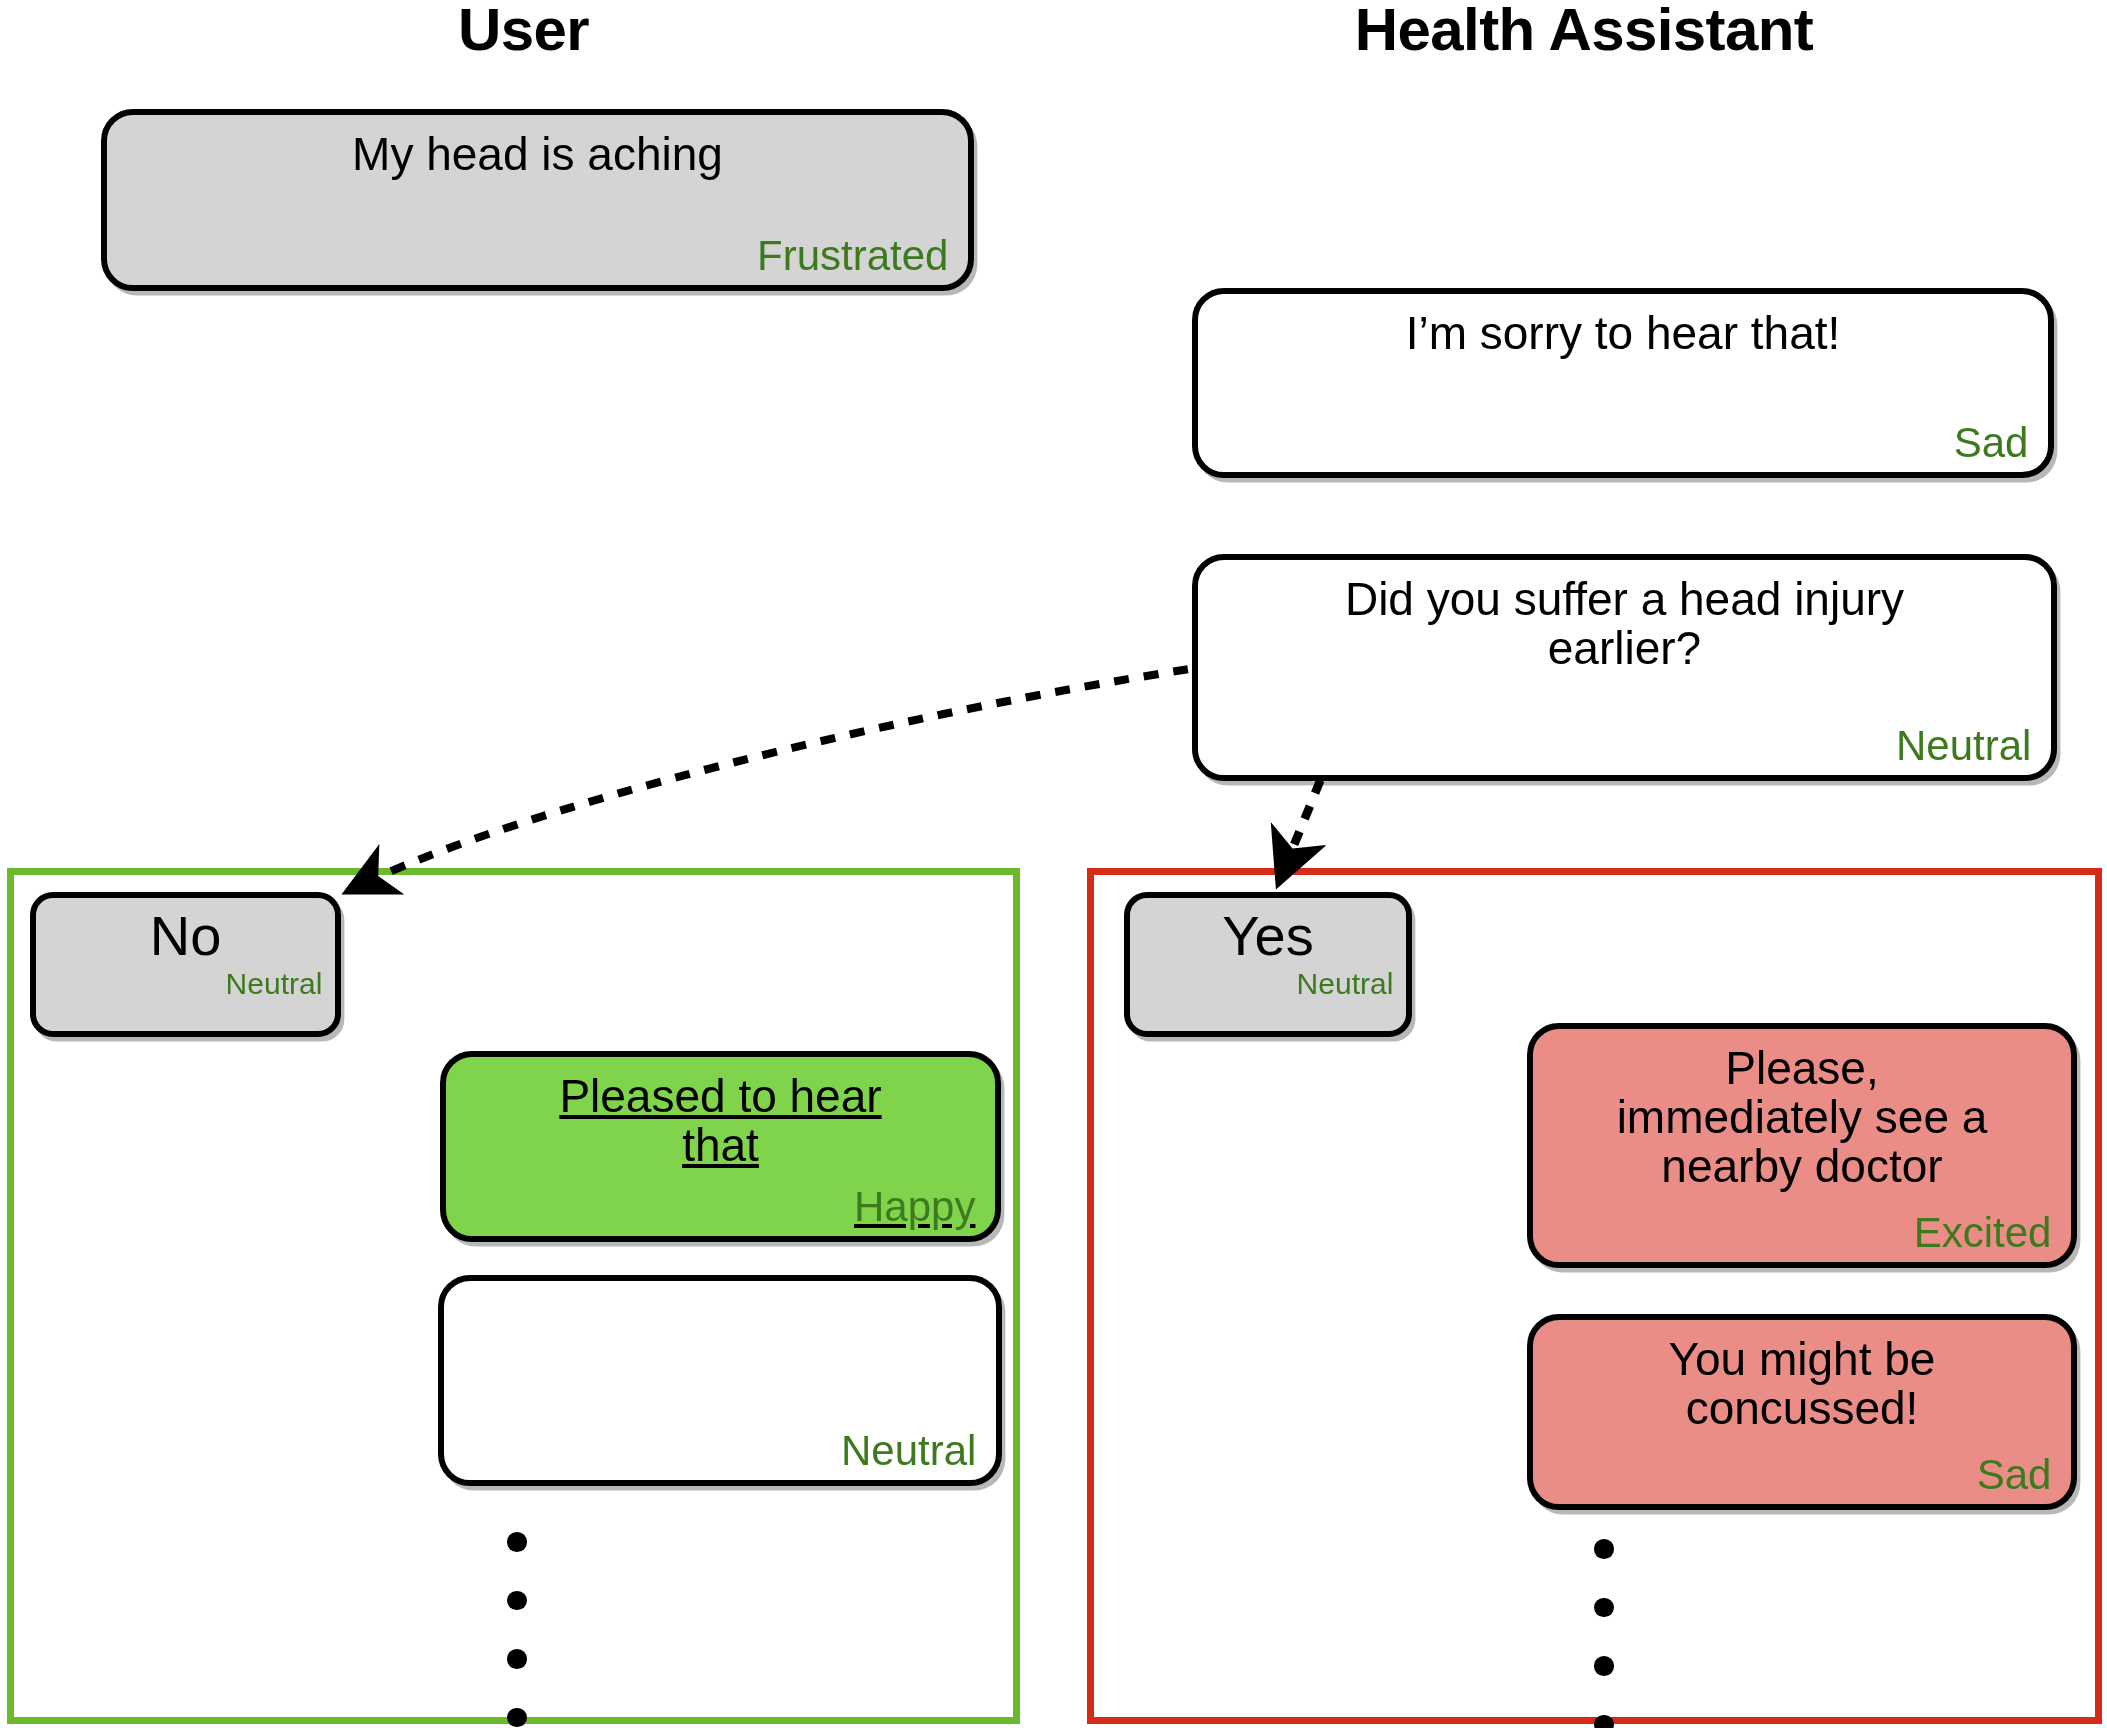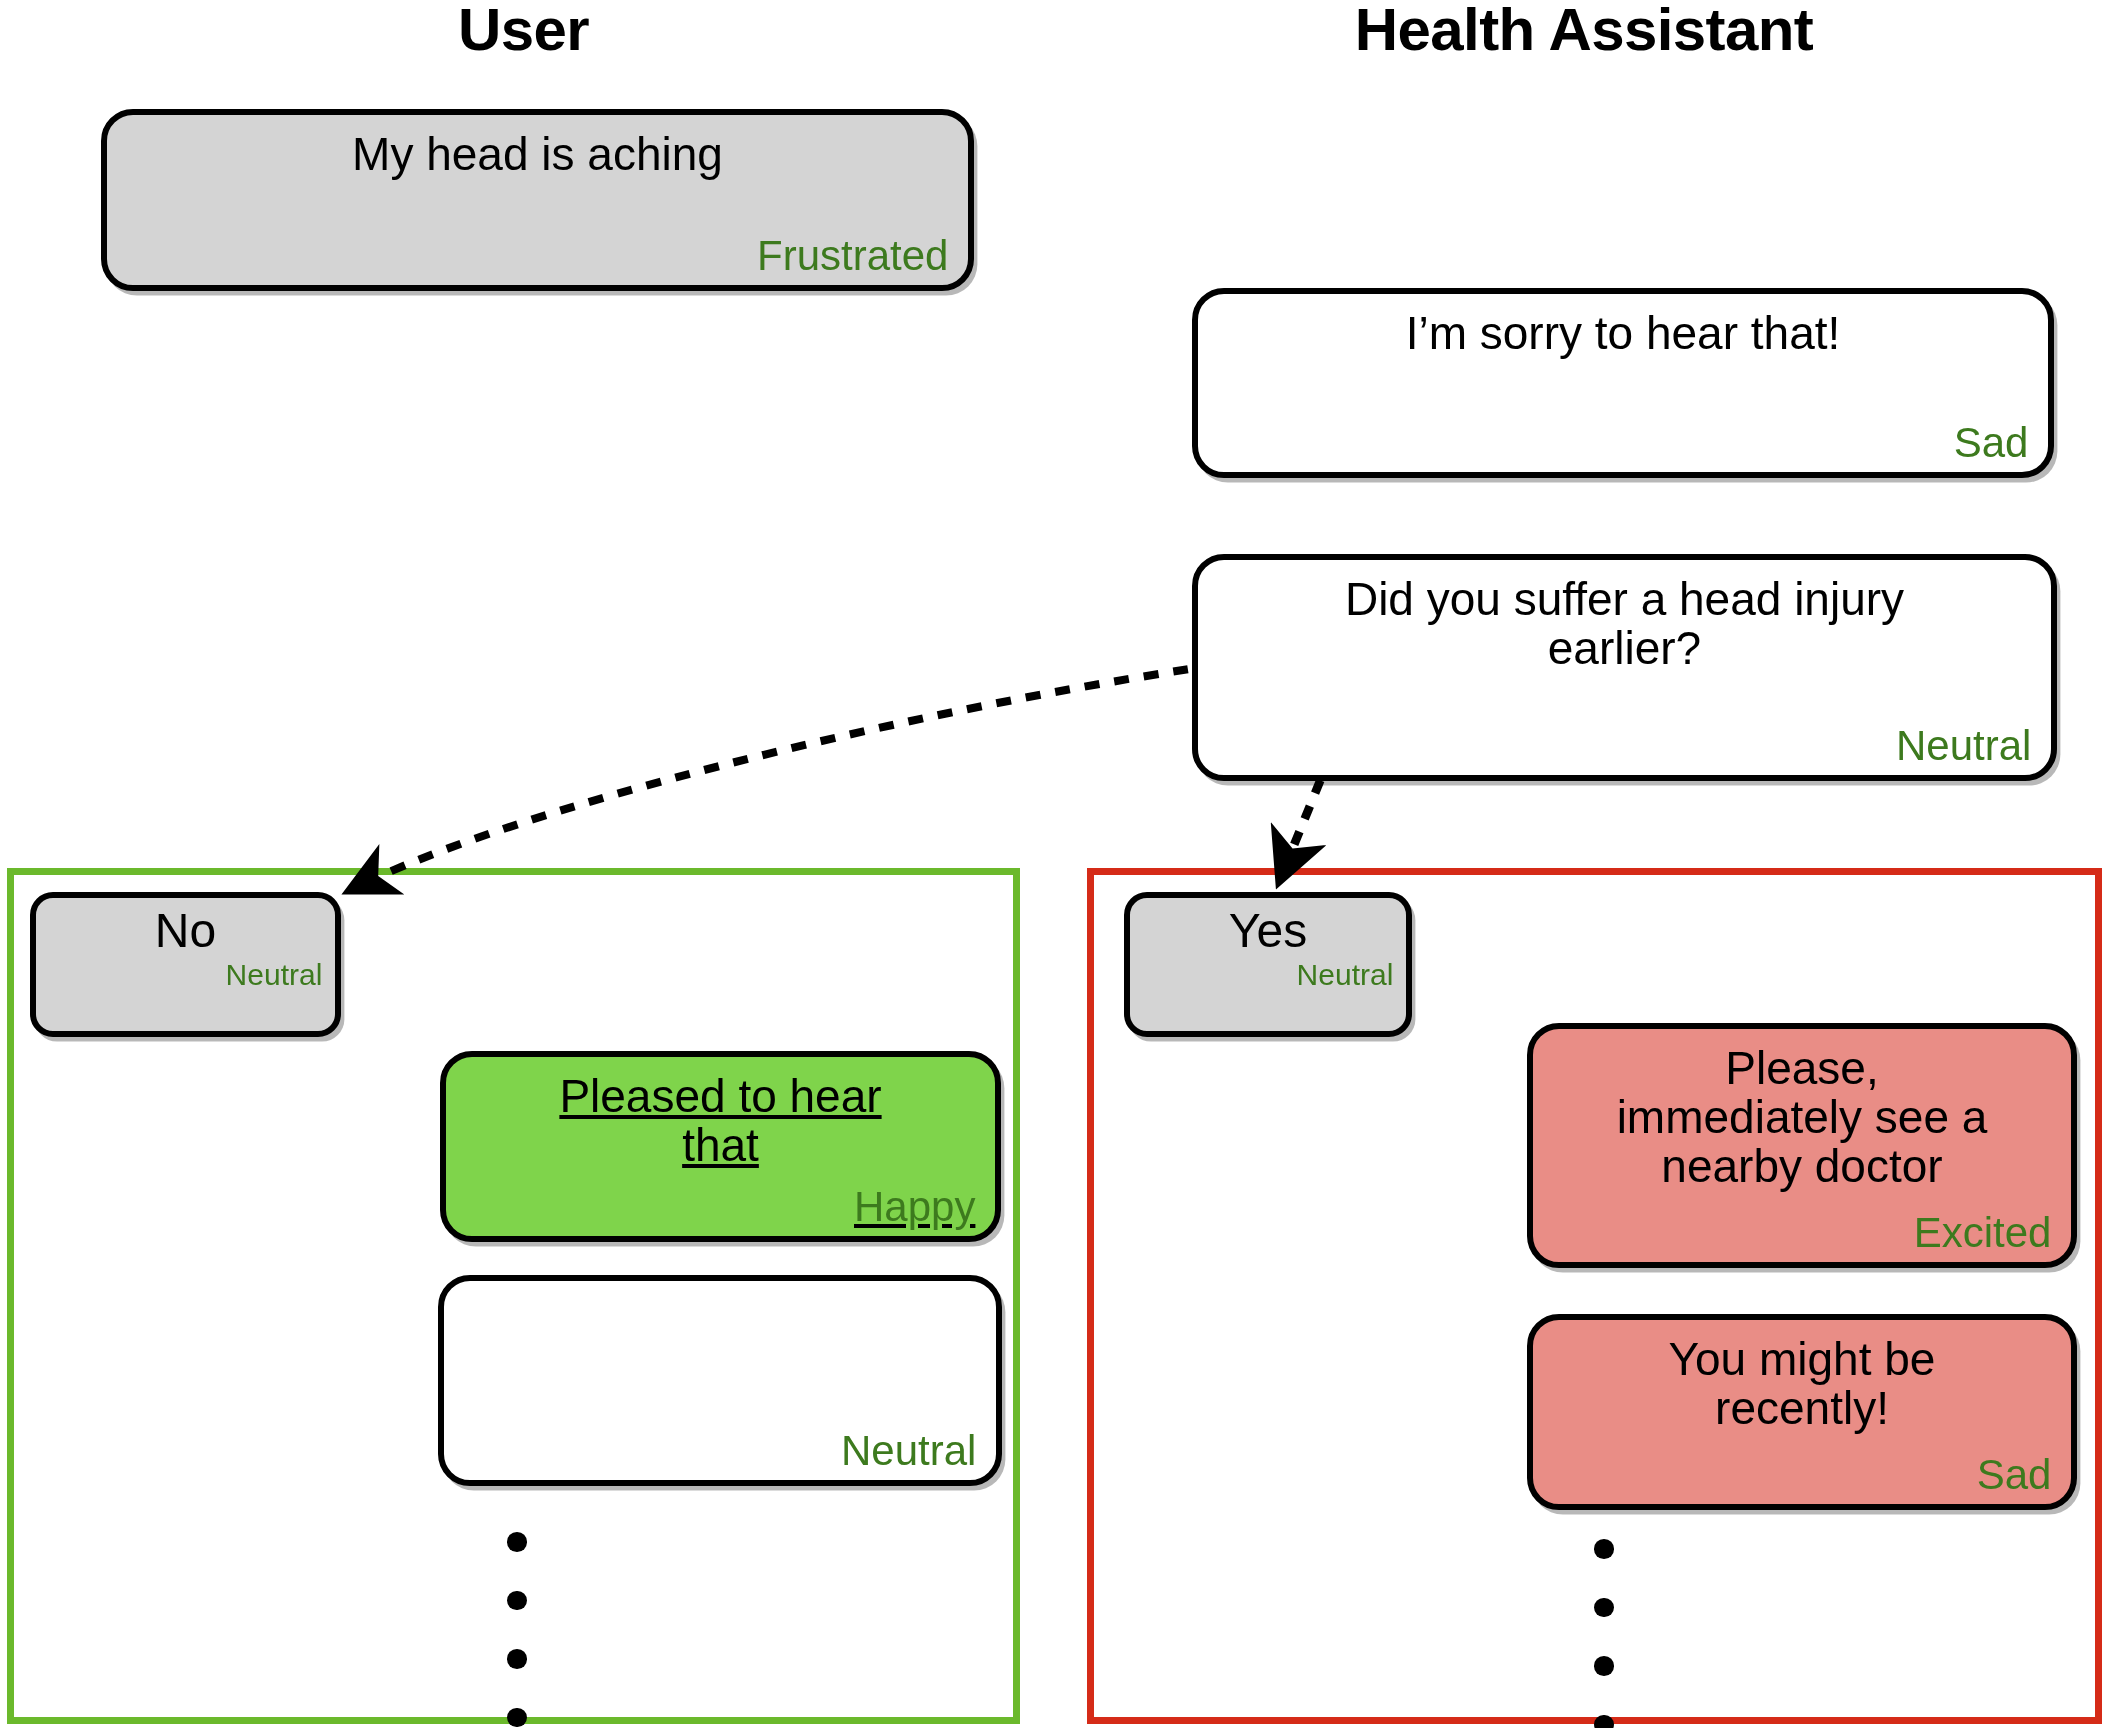--- a/index.html
+++ b/index.html
@@ -60,21 +60,21 @@
     margin-top: auto;
   }
 
   .b-grey   { background: #D4D4D4; }
   .b-white  { background: #FFFFFF; }
   .b-green  { background: #7FD44B; text-decoration: underline; }
   .b-salmon { background: #E98D86; }
 
   
   .bubble.small { padding: 8px 12.7px 5.8px 12.7px; border-radius: 23px; }
-  .bubble.small .msg { font-size: 48px; }
+  .bubble.small .msg { font-size: 56px; }
   .bubble.small .emo { font-size: 30px; margin-top: 3.5px; }
 
   
   #bub-head-aching { left: 101px;  top: 109px;  width: 873px; height: 182px; }
   #bub-sorry       { left: 1192px; top: 288px;  width: 862px; height: 190px; }
   #bub-head-injury { left: 1192px; top: 554px;  width: 865px; height: 227px; }
 
   #bub-no          { left: 30px;   top: 892px; width: 311px;  height: 145px; }
   #bub-pleased     { left: 440px;  top: 1051px; width: 561px;  height: 191px; }
   #bub-alcohol     { left: 438px;  top: 1275px; width: 564px;  height: 211px; }
@@ -185,21 +185,21 @@
 
   <div class="bubble b-salmon" id="bub-doctor">
     <div class="msg">Please,
 immediately see a
 nearby doctor</div>
     <div class="emo">Excited</div>
   </div>
 
   <div class="bubble b-salmon" id="bub-concussed">
     <div class="msg">You might be
-recently!</div>
+concussed!</div>
     <div class="emo">Sad</div>
   </div>
 
   <div class="vdots" id="dots-right">
     <span></span>
     <span></span>
     <span></span>
     <span></span>
   </div>
 

